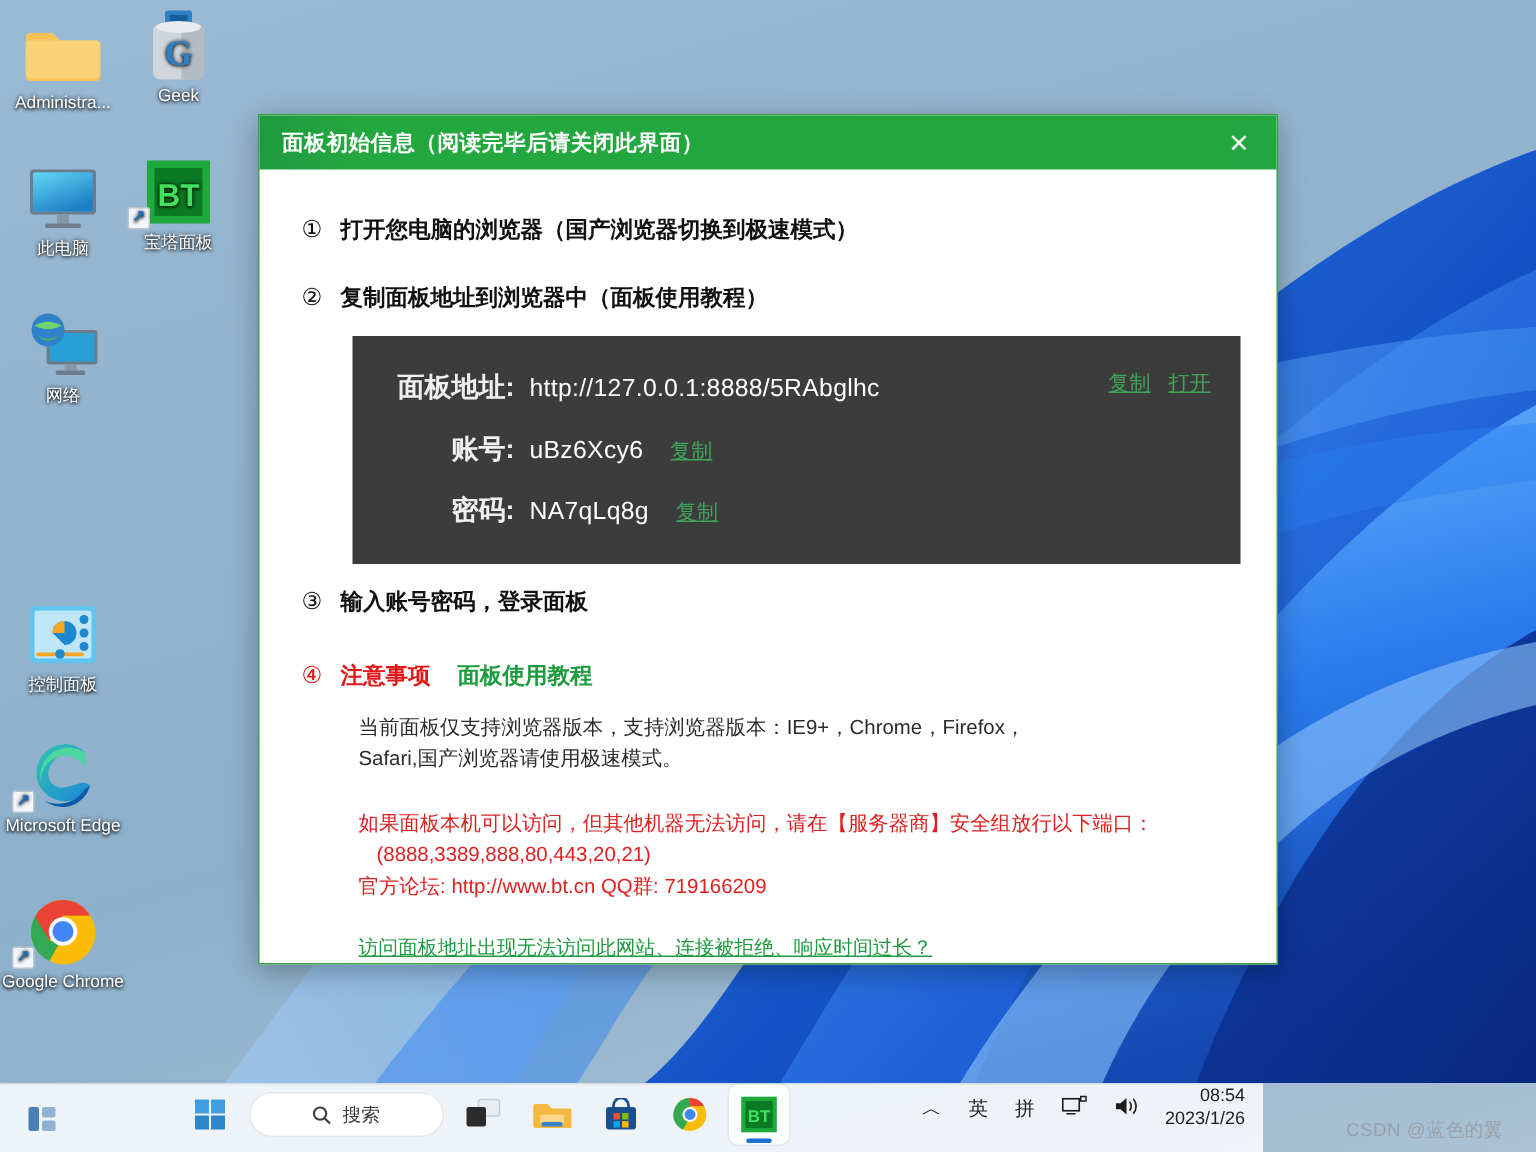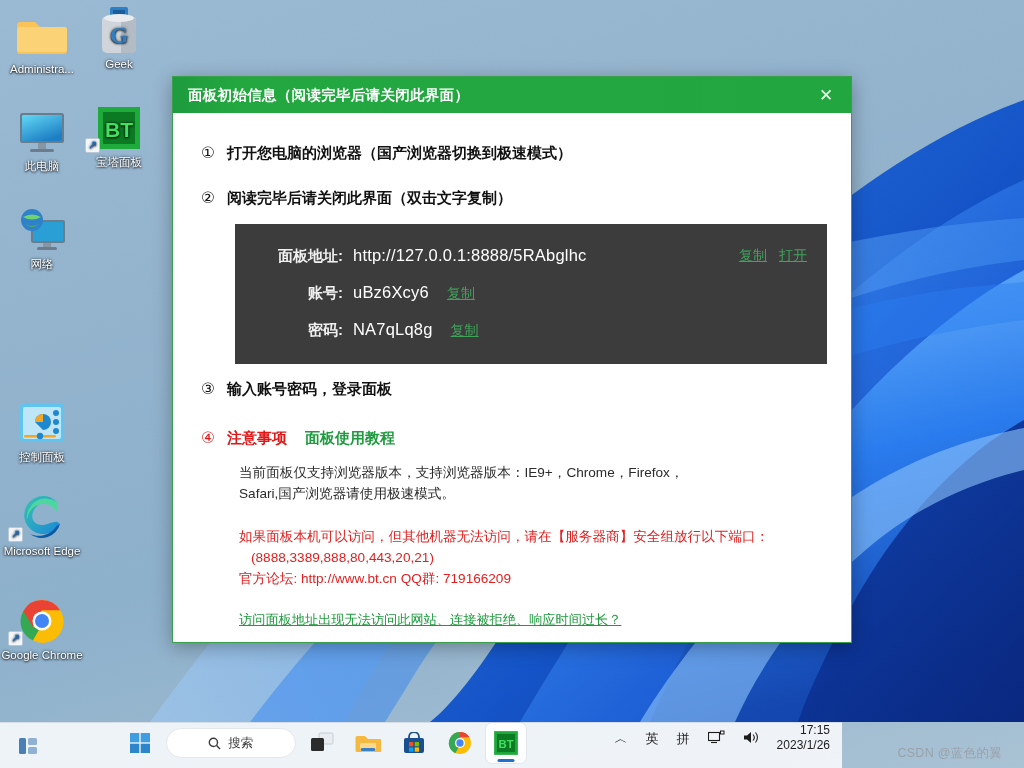--- a/index.html
+++ b/index.html
@@ -58,21 +58,21 @@
   .step3 { margin: 0 0 0 4px; }
   .step4 { margin: 30px 0 0 4px; }
 
   
   #credpanel {
     margin: 16px 0 0 38px; width: 592px; background:#3c3c3c; color:#fff;
     padding: 22px 0 24px 0;
   }
   .crow { display:flex; align-items:baseline; font-size:15px; padding: 0 0 0 0; }
   .crow + .crow { margin-top: 17px; }
-  .crow .k { width: 108px; text-align:right; font-weight:bold; flex:none; color:#f0f0f0; font-size:15px; }
+  .crow .k { width: 108px; text-align:right; font-weight:bold; flex:none; color:#f0f0f0; font-size:18px; }
   .crow .v { font-weight:normal; font-size:16.5px; margin-left:10px; color:#ffffff; letter-spacing:.2px; }
   .crow .acts { margin-left: 18px; display:flex; gap:12px; }
   .clink { color:#3fa35a; text-decoration: underline; font-size:14px; cursor:pointer; font-weight:normal; }
   .crow.addr { position:relative; }
   .crow.addr .acts { position:absolute; right: 20px; top: 1px; }
 
   .notice-title { color:#e11717; }
   .tutorial-link { color:#1e9b3e; margin-left: 18px; cursor:pointer; font-weight:bold; }
 
   .para { font-size:13.6px; color:#2b2b2b; line-height:21px; margin: 14px 0 0 42px; max-width: 560px; }
@@ -294,21 +294,21 @@
 
     <div id="body">
 
       <div class="step step1">
         <span class="num">①</span>
         <span>打开您电脑的浏览器（国产浏览器切换到极速模式）</span>
       </div>
 
       <div class="step step2">
         <span class="num">②</span>
-        <span>阅读完毕后请关闭此界面（双击文字复制）</span>
+        <span>复制面板地址到浏览器中（面板使用教程）</span>
       </div>
 
       <div id="credpanel">
         <div class="crow addr">
           <span class="k">面板地址:</span>
           <span class="v">http://127.0.0.1:8888/5RAbglhc</span>
           <span class="acts">
             <span class="clink">复制</span>
             <span class="clink">打开</span>
           </span>
@@ -444,20 +444,20 @@
         </svg>
       </span>
       <span class="trayitem">
         <svg width="17" height="15" viewBox="0 0 17 15">
           <path d="M1,5.5 h3 l4,-3.5 v11 l-4,-3.5 h-3 z" fill="#1d1d1d"></path>
           <path d="M10,4.5 a4.5,4.5 0 0 1 0,6" fill="none" stroke="#1d1d1d" stroke-width="1.1"></path>
           <path d="M12.5,2.5 a7.5,7.5 0 0 1 0,10" fill="none" stroke="#1d1d1d" stroke-width="1.1"></path>
         </svg>
       </span>
       <span id="clock">
-        <span>17:15</span><br>
+        <span>08:54</span><br>
         <span>2023/1/26</span>
       </span>
     </div>
   </div>
 
   <div id="watermark">CSDN @蓝色的翼</div>
 </div>
 
 </body></html>

